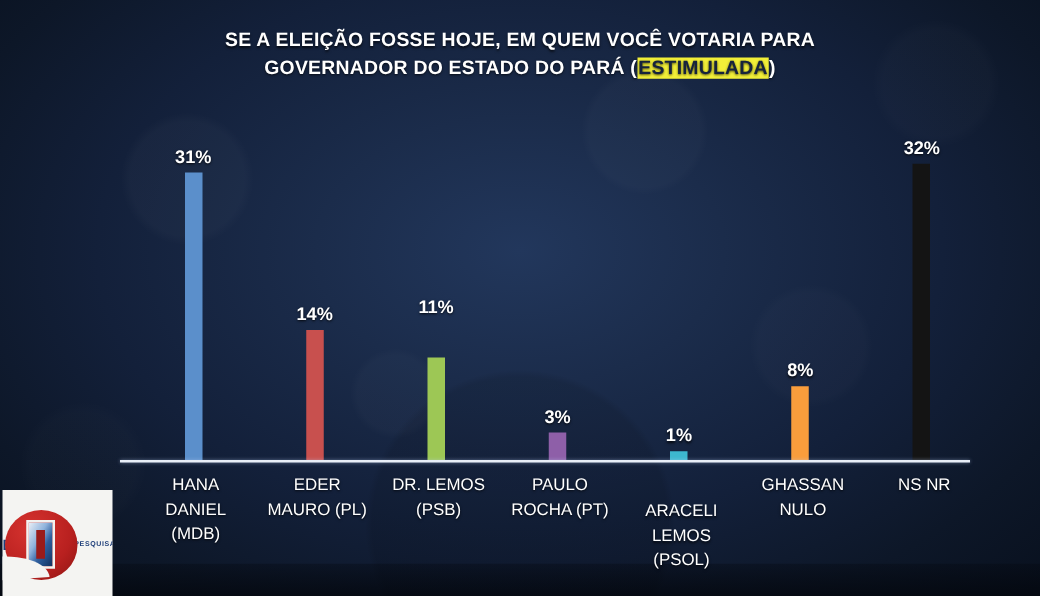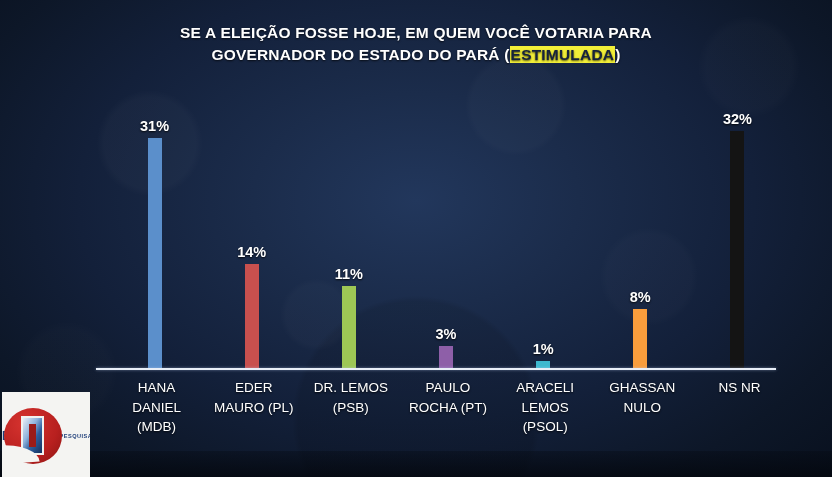--- a/index.html
+++ b/index.html
@@ -234,21 +234,21 @@
   <div id="chart-area">
     <div id="plot">
         <div class="bar-slot" style="left: 31.5714px; width: 34px;">
           <div class="bar-value">31%</div>
           <div class="bar-rect" style="height: 230.02px; background: rgb(91, 143, 203);"></div>
         </div>
         <div class="bar-slot" style="left: 128.714px; width: 34px;">
           <div class="bar-value">14%</div>
           <div class="bar-rect" style="height: 103.88px; background: rgb(200, 80, 78);"></div>
         </div>
-        <div class="bar-slot" style="left: 225.857px; width: 34px;">
+        <div class="bar-slot" style="left: 225.857px; width: 34px; gap: 28px;">
           <div class="bar-value">11%</div>
           <div class="bar-rect" style="height: 81.62px; background: rgb(157, 199, 85);"></div>
         </div>
         <div class="bar-slot" style="left: 323px; width: 34px;">
           <div class="bar-value">3%</div>
           <div class="bar-rect" style="height: 22.26px; background: rgb(142, 95, 168);"></div>
         </div>
         <div class="bar-slot" style="left: 420.143px; width: 34px;">
           <div class="bar-value">1%</div>
           <div class="bar-rect" style="height: 7.42px; background: rgb(61, 184, 207);"></div>
@@ -276,21 +276,21 @@
         <div>MAURO (PL)</div>
       </div>
       <div class="cat-label" style="left: 194.286px; width: 97.1429px;">
         <div>DR. LEMOS</div>
         <div>(PSB)</div>
       </div>
       <div class="cat-label" style="left: 291.429px; width: 97.1429px;">
         <div>PAULO</div>
         <div>ROCHA (PT)</div>
       </div>
-      <div class="cat-label" style="left: 388.571px; width: 97.1429px;">
+      <div class="cat-label" style="left: 388.571px; width: 97.1429px; margin-top: 21px;">
         <div>ARACELI</div>
         <div>LEMOS</div>
         <div>(PSOL)</div>
       </div>
       <div class="cat-label" style="left: 485.714px; width: 97.1429px;">
         <div>GHASSAN</div>
         <div>NULO</div>
       </div>
       <div class="cat-label" style="left: 582.857px; width: 97.1429px;">
         <div>NS NR</div>

